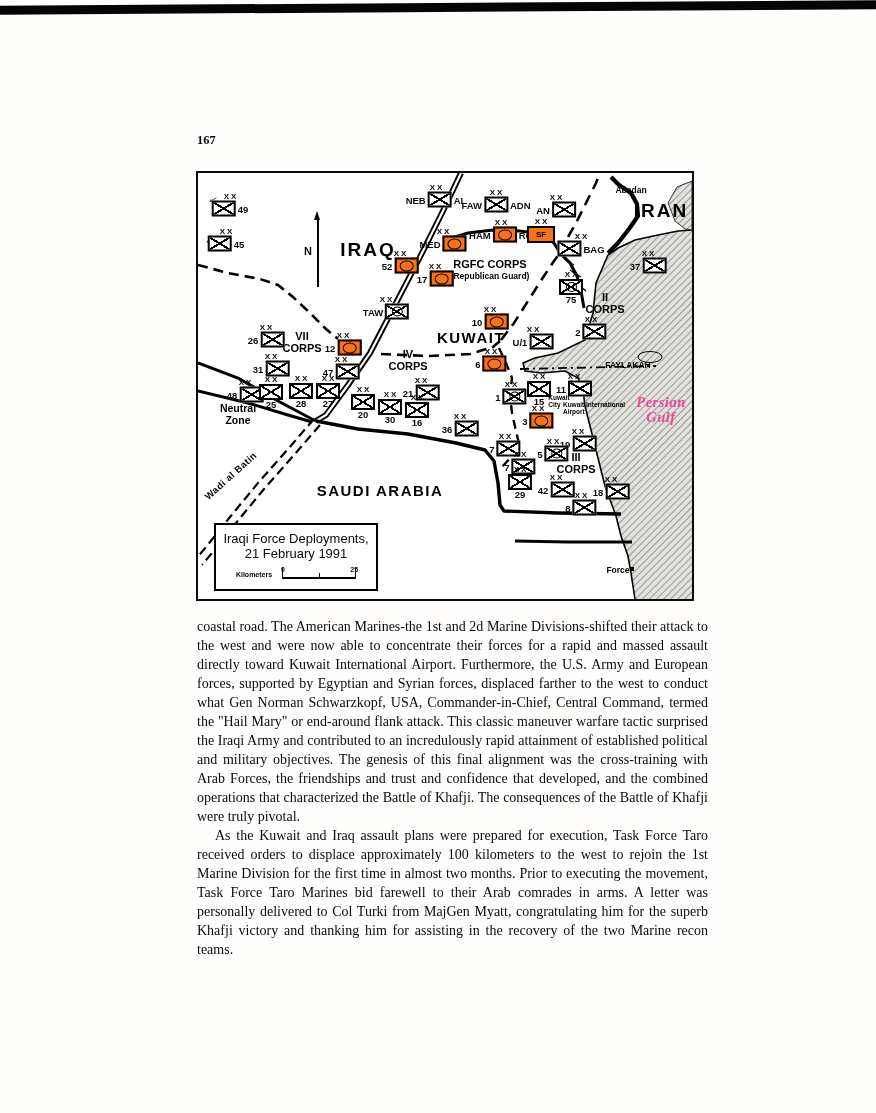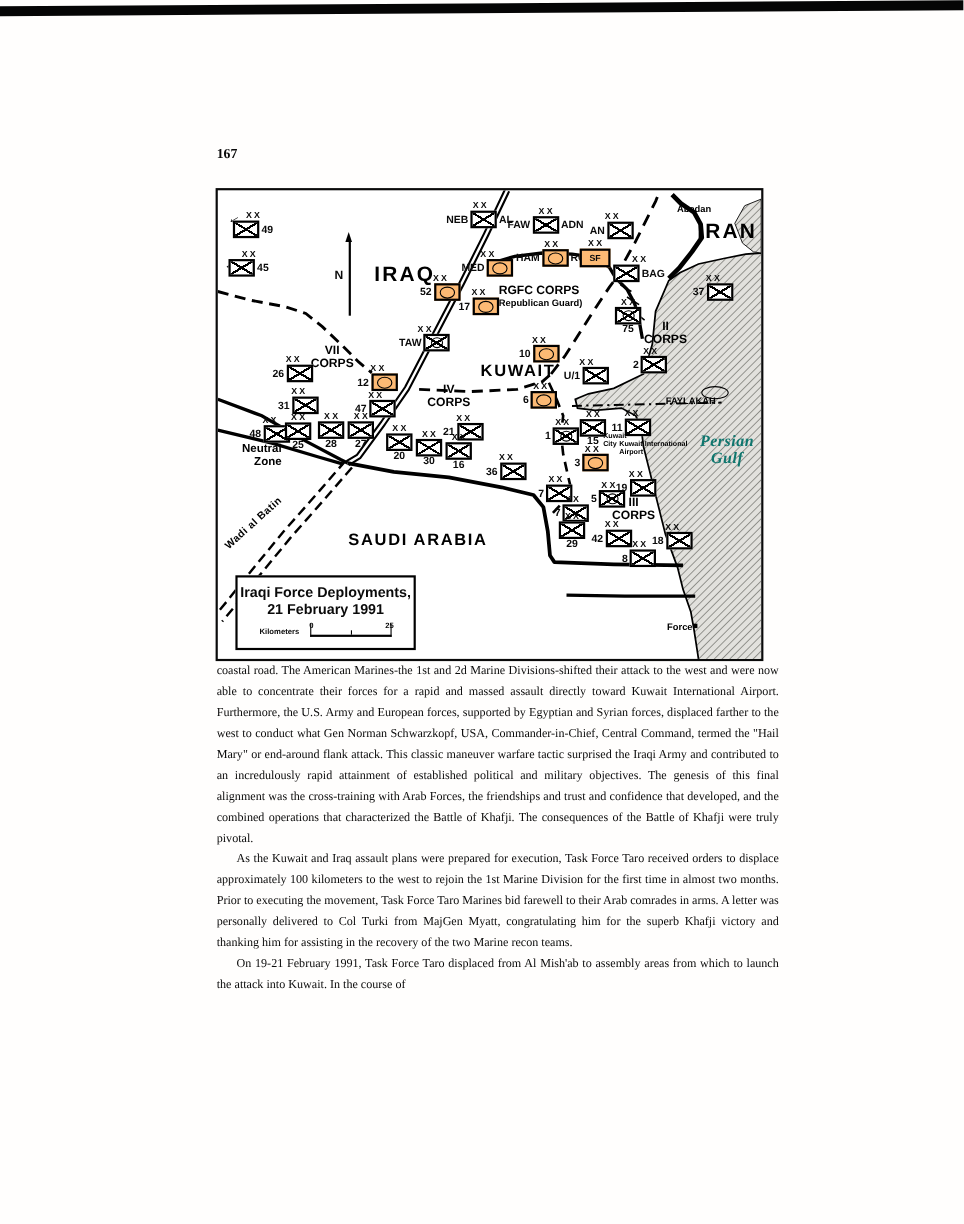--- a/index.html
+++ b/index.html
@@ -17,63 +17,63 @@
   .map{position:absolute;left:196px;top:171px;width:494px;height:426px;
        border:2.5px solid #0a0a0a;background:#ffffff;overflow:hidden;}
   .map svg{position:absolute;left:0;top:0;z-index:1;}
   .overlay{position:absolute;left:0;top:0;width:100%;height:100%;z-index:3;}
   .mlabel{position:absolute;transform:translate(-50%,-50%);
           font-family:"Liberation Sans",sans-serif;font-weight:bold;color:#000;
           white-space:pre-line;text-align:center;line-height:1.05;z-index:3;}
   .big{font-size:19px;letter-spacing:2px;}
   .med{font-size:15px;letter-spacing:1.5px;}
   .gulf{font-family:"Liberation Serif",serif;font-style:italic;font-size:14.5px;
-        letter-spacing:0.5px;color:#0f766e;}
-  .nz{font-size:10.5px;text-align:right;line-height:1.15;}
+        letter-spacing:0.5px;color:#ec4899;}
+  .nz{font-size:10.5px;text-align:center;line-height:1.15;}
   .small{font-size:8.5px;}
   .tiny{font-size:6.5px;text-align:left;line-height:1.15;}
   .wadi{font-size:9.5px;letter-spacing:0.5px;}
   .corps{font-size:11px;line-height:1.1;}
   .corps-sub{font-size:8.5px;}
   .arrow{font-size:13px;}
   
   .unit{position:absolute;transform:translate(-50%,-50%);text-align:center;z-index:4;}
   .ech{font:bold 8px "Liberation Sans",sans-serif;letter-spacing:2px;line-height:6px;height:7px;
        text-indent:2px;}
   .boxrow{display:flex;align-items:center;justify-content:center;}
   .lbl{font:bold 9.5px "Liberation Sans",sans-serif;white-space:nowrap;}
   .sl{margin-right:2px;}  .sr{margin-left:2px;}  .sb{line-height:9px;}
-  .box{position:relative;width:20px;height:12px;border:2px solid #000;background:#fdba74;flex:0 0 auto;}
+  .box{position:relative;width:20px;height:12px;border:2px solid #000;background:#f97316;flex:0 0 auto;}
   .box.inf,.box.mech{background-color:#fff;background-image:
      linear-gradient(to top right,   rgba(0,0,0,0) calc(50% - 1px), #000 calc(50% - 1px), #000 calc(50% + 1px), rgba(0,0,0,0) calc(50% + 1px)),
      linear-gradient(to bottom right,rgba(0,0,0,0) calc(50% - 1px), #000 calc(50% - 1px), #000 calc(50% + 1px), rgba(0,0,0,0) calc(50% + 1px));}
   .box.armor::after{content:"";position:absolute;inset:0.5px 3px;border:1.6px solid #000;border-radius:50%;}
   .box.mech::after{content:"";position:absolute;inset:1px 4.5px;border:1.3px solid #000;border-radius:50%;background:rgba(255,255,255,0.0);}
   .box.sf{display:flex;align-items:center;justify-content:center;
           font:bold 8px "Liberation Sans",sans-serif;width:24px;height:13px;}
   
   .compass{position:absolute;left:112px;top:38px;width:16px;height:80px;z-index:2;}
   .chead{position:absolute;left:4px;top:0;width:0;height:0;border-left:3.5px solid transparent;
          border-right:3.5px solid transparent;border-bottom:9px solid #000;}
   .cline{position:absolute;left:7px;top:8px;width:1.8px;height:68px;background:#000;}
   .clabel{position:absolute;left:-6px;top:34px;font:bold 11px "Liberation Sans",sans-serif;}
   
   .legend{position:absolute;left:16px;top:350px;width:160px;height:64px;border:2px solid #000;
           background:#fff;z-index:5;text-align:center;font-family:"Liberation Sans",sans-serif;}
-  .legend .t{font-weight:bold;font-size:13px;line-height:15px;}
+  .legend .t{font-weight:normal;font-size:13px;line-height:15px;}
   .legend .t1{margin-top:6px;}
   .scalerow{display:flex;align-items:flex-end;justify-content:center;margin-top:6px;}
   .km{font:bold 7px "Liberation Sans",sans-serif;margin-right:10px;margin-bottom:1px;}
   .sbar{position:relative;width:72px;height:10px;border-bottom:2px solid #000;
         border-left:1.5px solid #000;border-right:1.5px solid #000;}
   .sbar::after{content:"";position:absolute;left:50%;bottom:0;height:4px;border-left:1.5px solid #000;}
   .s0{position:absolute;left:-2px;top:-1px;font:bold 7px "Liberation Sans",sans-serif;}
   .s25{position:absolute;right:-3px;top:-1px;font:bold 7px "Liberation Sans",sans-serif;}
   
-  .bodytext{position:absolute;left:197px;top:601px;width:511px;font-size:11px;
+  .bodytext{position:absolute;left:197px;top:617px;width:511px;font-size:14px;
             line-height:19px;text-align:justify;}
   .bodytext p{margin:0;}
   .bodytext p.ind{text-indent:18px;}
 </style>
 </head>
 <body>
 
 <div class="page">
 
   <div class="scanbar"></div>
@@ -455,21 +455,21 @@
         <div class="mlabel small" style="left: 433px; top: 17px;">Abadan</div>
         <div class="mlabel small" style="left: 430px; top: 192px;">FAYLAKAH</div>
         <div class="mlabel small" style="left: 420px; top: 397px;">Force</div>
         <div class="mlabel tiny" style="left: 361px; top: 228px;">Kuwait
 City</div>
         <div class="mlabel tiny" style="left: 396px; top: 235px;">Kuwait International
 Airport</div>
         <div class="mlabel wadi" style="left: 33px; top: 303px; transform: translate(-50%, -50%) rotate(-42deg);">Wadi al Batin</div>
         <div class="mlabel corps" style="left: 292px; top: 91px;">RGFC CORPS</div>
         <div class="mlabel corps-sub" style="left: 292px; top: 103px;">(Republican Guard)</div>
-        <div class="mlabel corps" style="left: 104px; top: 152px;">VII
+        <div class="mlabel corps" style="left: 104px; top: 169px;">VII
 CORPS</div>
         <div class="mlabel corps" style="left: 210px; top: 187px;">IV
 CORPS</div>
         <div class="mlabel corps" style="left: 407px; top: 130px;">II
 CORPS</div>
         <div class="mlabel corps" style="left: 378px; top: 290px;">III
 CORPS</div>
         <div class="mlabel arrow" style="left: 14px; top: 25px; transform: translate(-50%, -50%) rotate(-30deg);">←</div>
         <div class="mlabel arrow" style="left: 12px; top: 67px;">←</div>
       </div>
@@ -489,16 +489,15 @@
           <span class="s0">0</span>
           <span class="s25">25</span>
         </div>
       </div>
     </div>
   </div>
 
   <div class="bodytext">
     <p>coastal road.  The American Marines-the 1st and 2d Marine Divisions-shifted their attack to the west and were now able to concentrate their forces for a rapid and massed assault directly toward Kuwait International Airport.  Furthermore, the U.S. Army and European forces, supported by Egyptian and Syrian forces, displaced farther to the west to conduct what Gen Norman Schwarzkopf, USA, Commander-in-Chief, Central Command, termed the "Hail Mary" or end-around flank attack.  This classic maneuver warfare tactic surprised the Iraqi Army and contributed to an incredulously rapid attainment of established political and military objectives.  The genesis of this final alignment was the cross-training with Arab Forces, the friendships and trust and confidence that developed, and the combined operations that characterized the Battle of Khafji.  The consequences of the Battle of Khafji were truly pivotal.</p>
     <p class="ind">As the Kuwait and Iraq assault plans were prepared for execution, Task Force Taro received orders to displace approximately 100 kilometers to the west to rejoin the 1st Marine Division for the first time in almost two months.  Prior to executing the movement, Task Force Taro Marines bid farewell to their Arab comrades in arms.  A letter was personally delivered to Col Turki from MajGen Myatt, congratulating him for the superb Khafji victory and thanking him for assisting in the recovery of the two Marine recon teams.</p>
-    <p class="ind">On 19-21 February 1991, Task Force Taro displaced from Al Mish'ab to assembly areas from which to launch the attack into Kuwait.  In the course of</p>
   </div>
 
 </div>
 
 </body></html>

